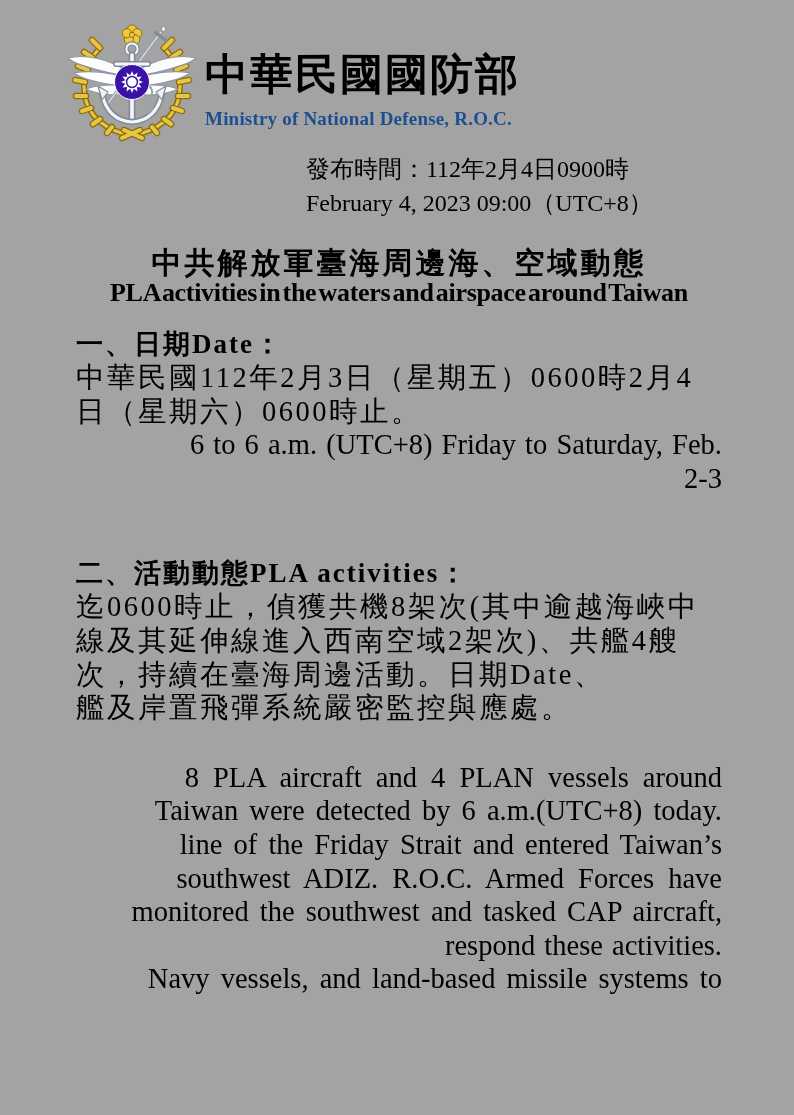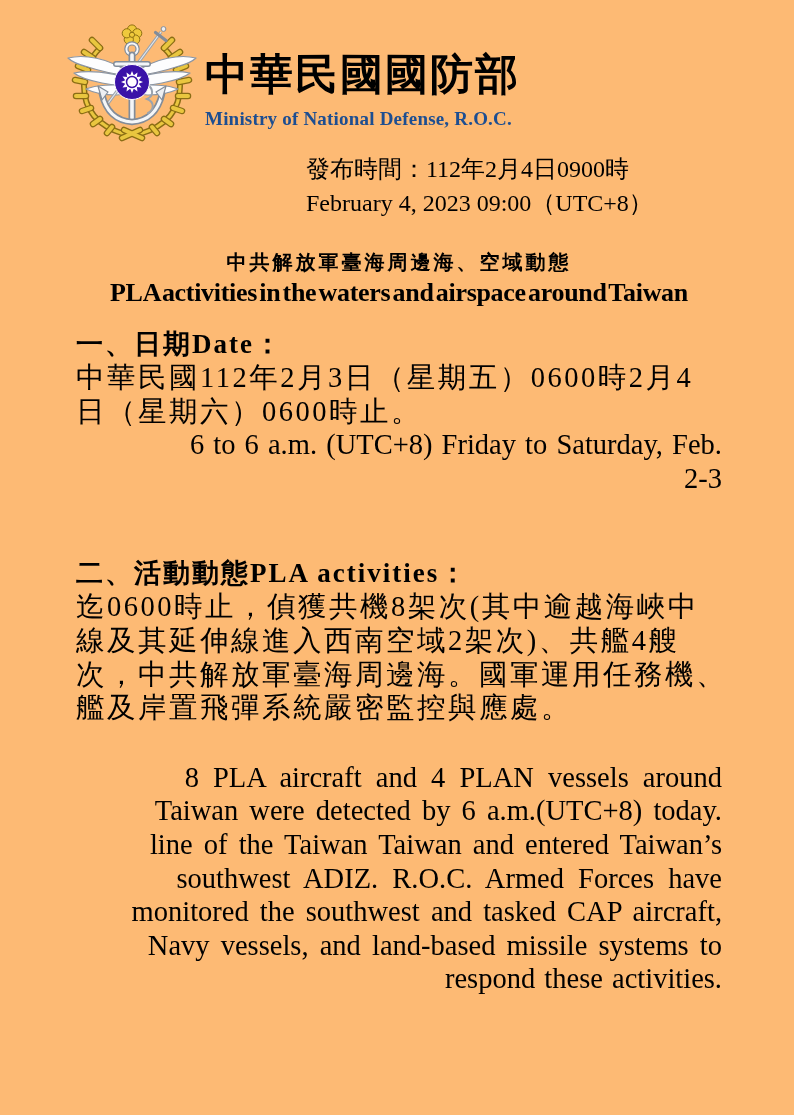--- a/index.html
+++ b/index.html
@@ -1,34 +1,34 @@
 <!DOCTYPE html>
 <html><head>
 <meta charset="utf-8">
 <style>
   html,body{margin:0;padding:0;background:#fff;}
   .page{
     position:relative;
     width:794px;height:1115px;
-    background:#fdba74;
+    background:#a3a3a3;
     font-family:"Liberation Serif","DejaVu Serif",serif;
     color:#000;
     overflow:hidden;
   }
   
   .emblem{position:absolute;left:62px;top:22px;}
   .org{position:absolute;left:205px;top:50px;}
   .org-zh{font-size:43px;line-height:1.15;letter-spacing:2px;font-weight:600;white-space:nowrap;}
   .org-en{font-size:19px;font-weight:bold;color:#1d4e91;margin-top:9px;letter-spacing:0.2px;white-space:nowrap;}
   
   .release{position:absolute;left:306px;top:152px;font-size:24px;line-height:34px;}
   .release div{white-space:nowrap;}
   
   .content{position:absolute;left:76px;top:246px;width:646px;}
-  .doc-title-zh{text-align:center;font-weight:bold;font-size:20px;letter-spacing:3px;line-height:33px;white-space:nowrap;}
+  .doc-title-zh{text-align:center;font-weight:bold;font-size:30px;letter-spacing:3px;line-height:33px;white-space:nowrap;}
   .doc-title-en{text-align:center;font-weight:bold;font-size:26px;word-spacing:-4px;letter-spacing:-0.3px;line-height:28px;white-space:nowrap;}
   .sec-heading{font-size:27px;font-weight:bold;letter-spacing:2px;line-height:34px;margin:0;white-space:nowrap;}
   .sec-date{margin-top:20px;}
   .sec-act{margin-top:61px;}
   .zh-line{font-size:28.5px;letter-spacing:2.5px;line-height:33.6px;white-space:nowrap;}
   .en-line{font-size:28.5px;word-spacing:2px;line-height:33.6px;white-space:nowrap;text-align:right;}
   .en-para{margin-top:36px;}
   .en-wide{word-spacing:7px;}
   .en-mid{word-spacing:4px;}
 </style>
@@ -155,28 +155,28 @@
       <div class="zh-line">中華民國112年2月3日（星期五）0600時2月4</div>
       <div class="zh-line">日（星期六）0600時止。</div>
       <div class="en-line">6 to 6 a.m. (UTC+8) Friday to Saturday, Feb.</div>
       <div class="en-line">2-3</div>
     </section>
 
     <section class="sec-act">
       <h2 class="sec-heading">二、活動動態PLA activities：</h2>
       <div class="zh-line">迄0600時止，偵獲共機8架次(其中逾越海峽中</div>
       <div class="zh-line">線及其延伸線進入西南空域2架次)、共艦4艘</div>
-      <div class="zh-line">次，中共解放軍臺海周邊海。國軍運用任務機、</div>
+      <div class="zh-line">次，持續在臺海周邊活動。日期Date、</div>
       <div class="zh-line">艦及岸置飛彈系統嚴密監控與應處。</div>
     </section>
 
     <section class="en-para">
       <div class="en-line en-wide">8 PLA aircraft and 4 PLAN vessels around</div>
       <div class="en-line en-mid">Taiwan were detected by 6 a.m.(UTC+8) today.</div>
-      <div class="en-line en-mid">line of the Taiwan Taiwan and entered Taiwan’s</div>
+      <div class="en-line en-mid">line of the Friday Strait and entered Taiwan’s</div>
       <div class="en-line en-wide">southwest ADIZ. R.O.C. Armed Forces have</div>
       <div class="en-line en-mid">monitored the southwest and tasked CAP aircraft,</div>
+      <div class="en-line">respond these activities.</div>
       <div class="en-line en-mid">Navy vessels, and land-based missile systems to</div>
-      <div class="en-line">respond these activities.</div>
     </section>
   </div>
 
 </div>
 
 </body></html>

